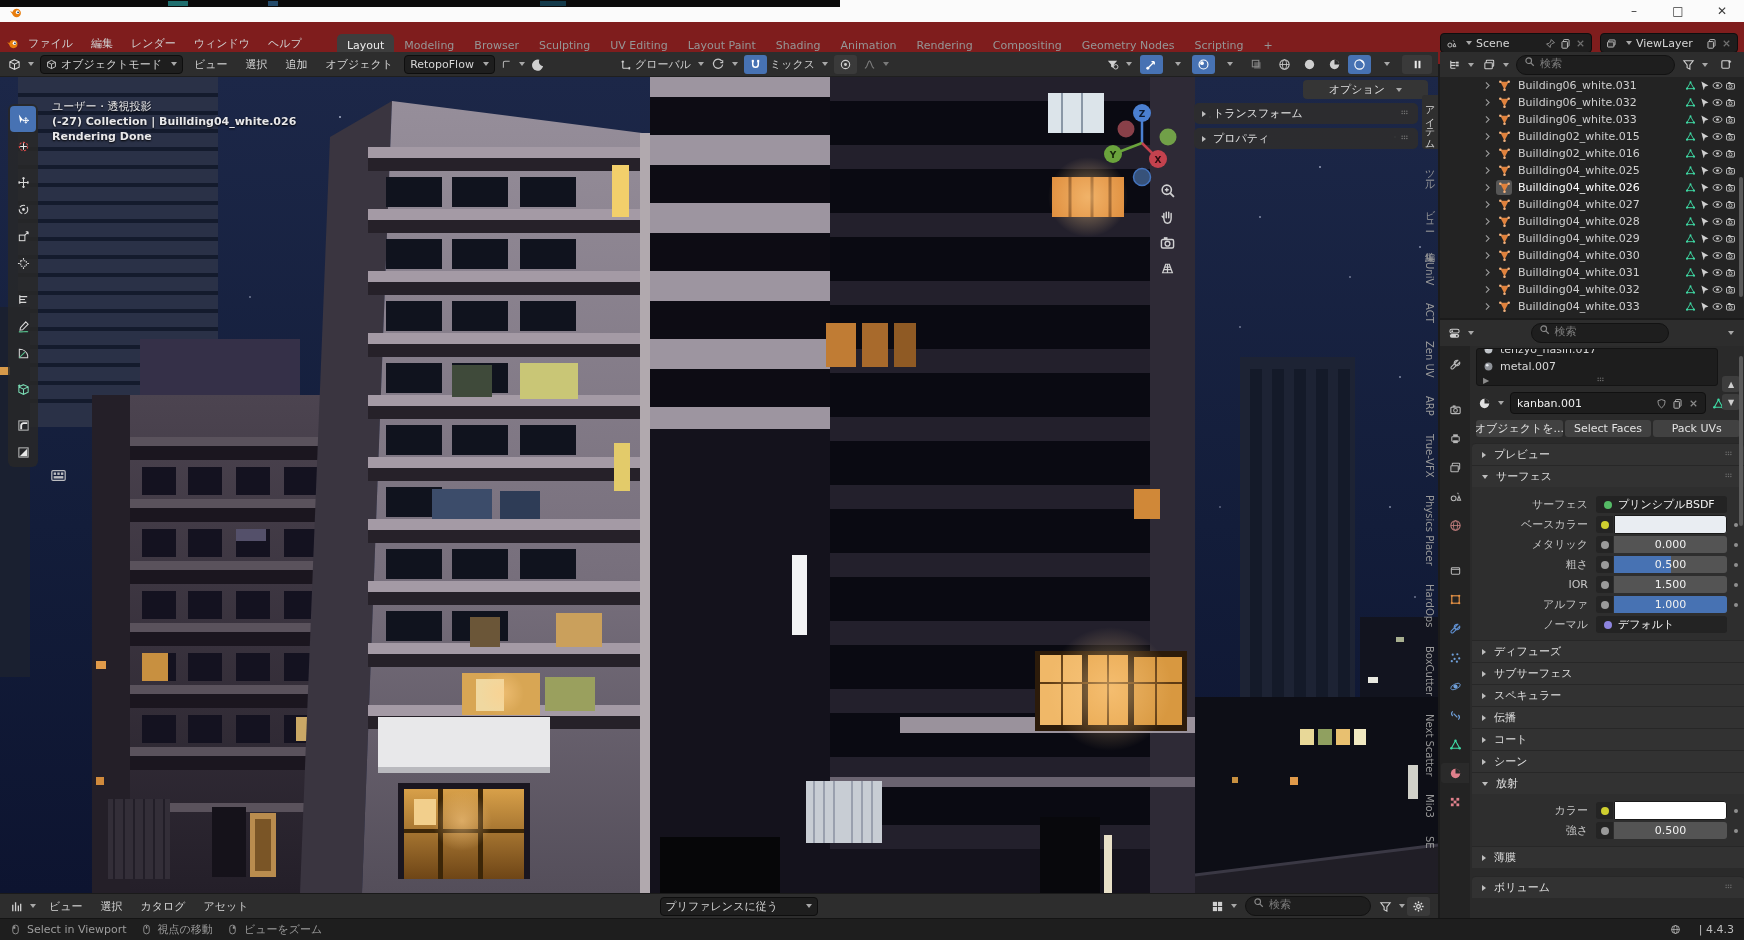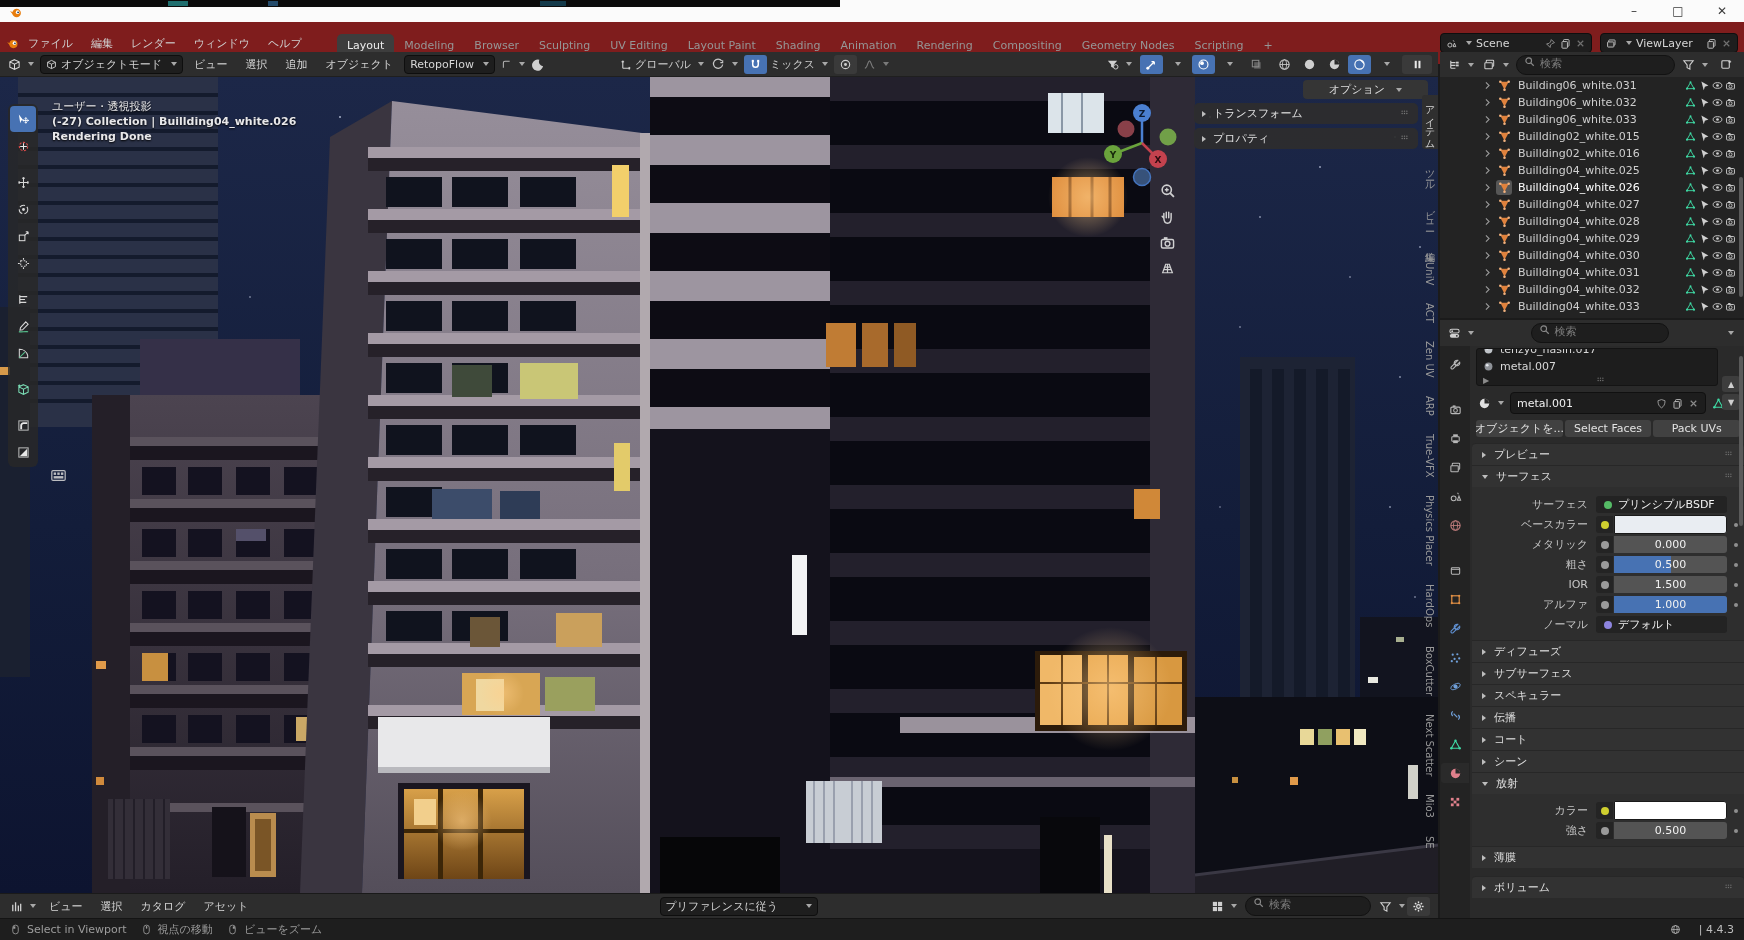--- a/index.html
+++ b/index.html
@@ -1482,21 +1482,21 @@
         <div class="udbtn">▼</div>
       </div>
       <div class="matrow">
         <div class="iconbtn">
           <svg class="ic" viewBox="0 0 14 14" color="#e0e0e0">
               <use href="#i-sphereq"></use>
             </svg>
             <i class="cv"></i>
         </div>
         <div class="namefield">
-          <span style="flex:1">metal.001</span>
+          <span style="flex:1">kanban.001</span>
           <svg class="ic s" viewBox="0 0 14 14" color="#9a9a9a">
               <use href="#i-shield"></use>
             </svg>
           <svg class="ic s" viewBox="0 0 14 14" color="#b8b8b8">
               <use href="#i-copy"></use>
             </svg>
           <svg class="ic s" viewBox="0 0 14 14" color="#8a8a8a">
               <use href="#i-x"></use>
             </svg>
         </div>

